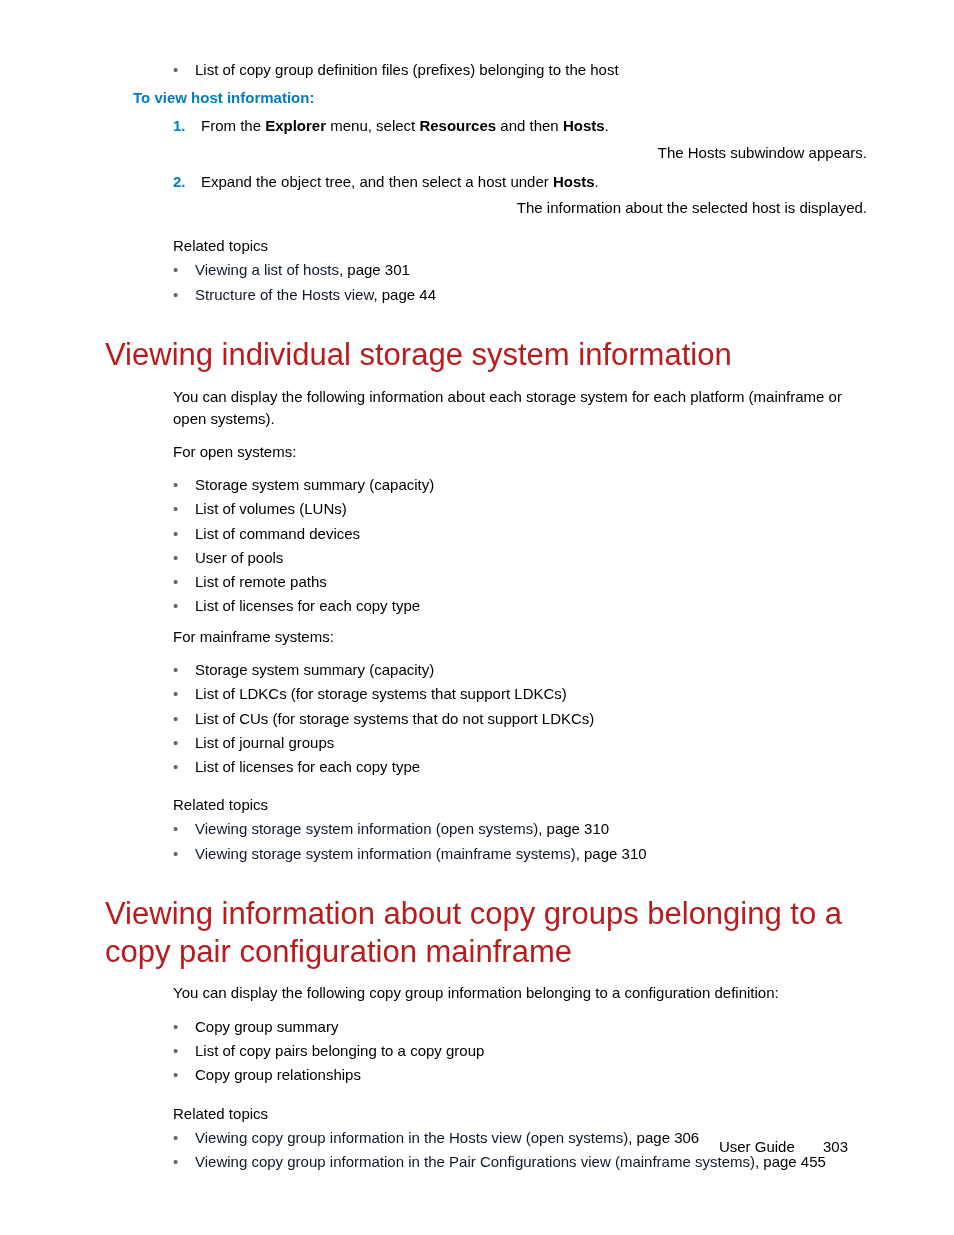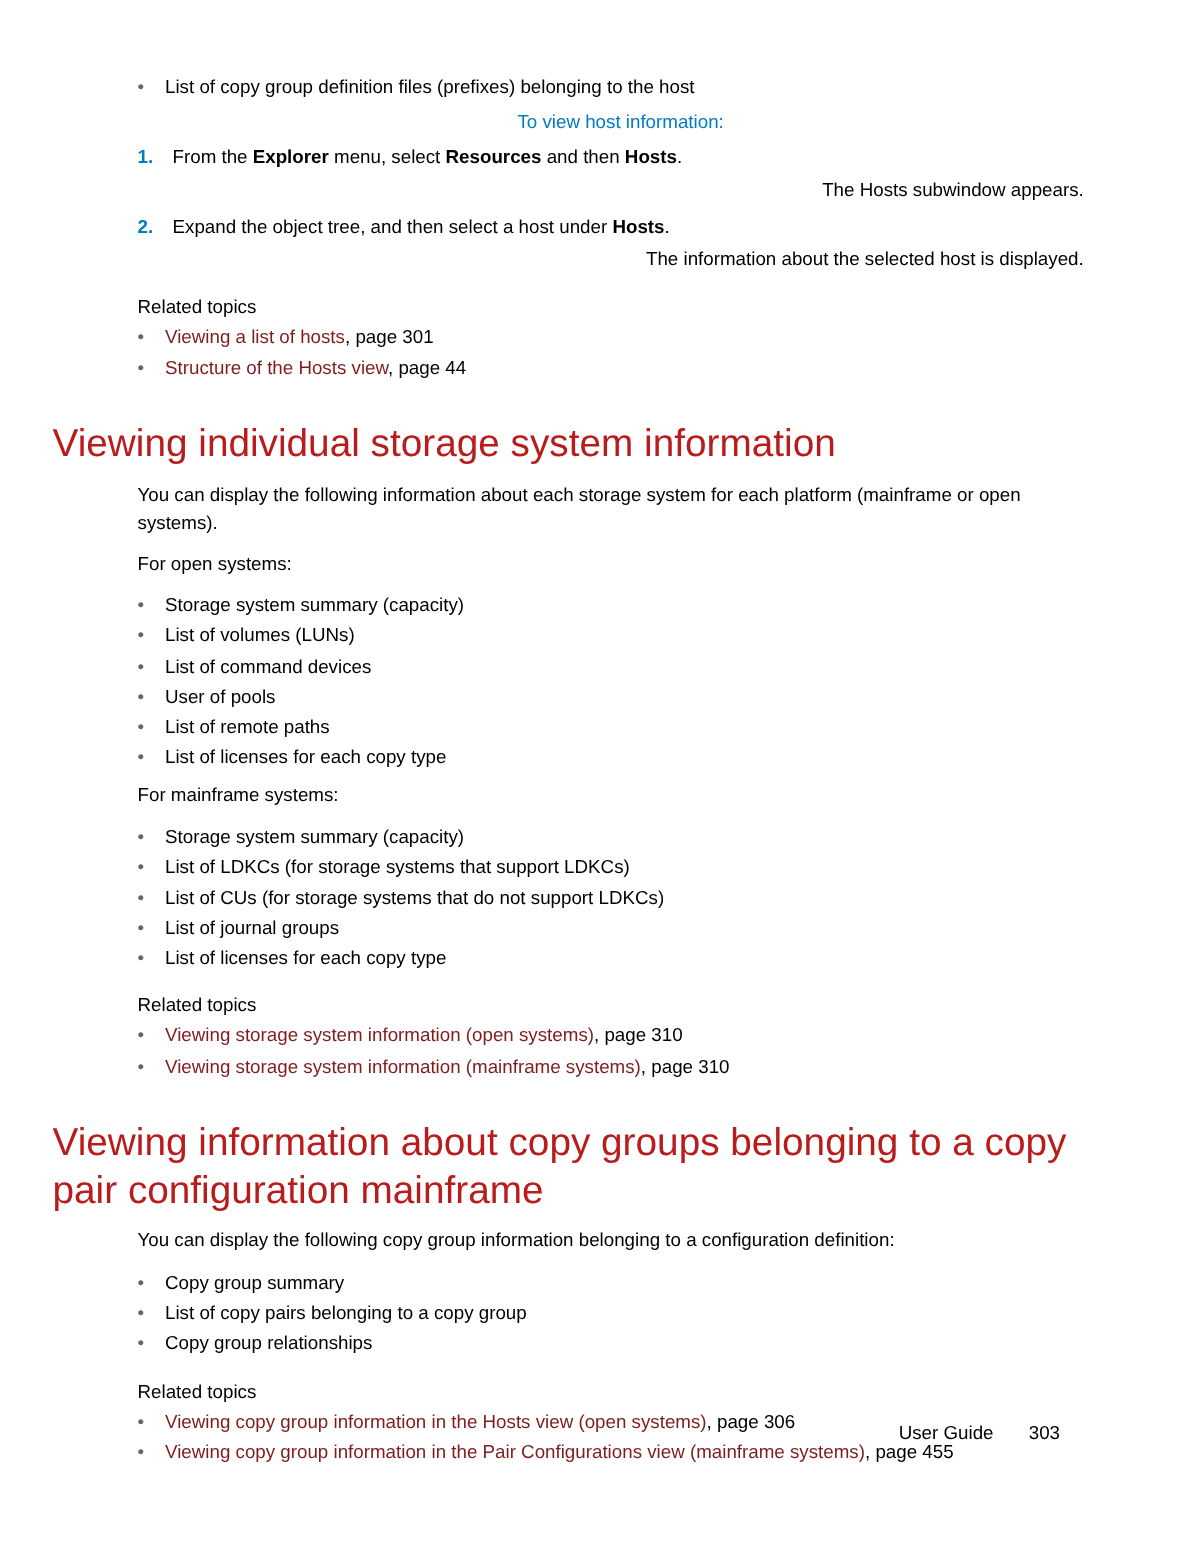--- a/index.html
+++ b/index.html
@@ -6,47 +6,46 @@
   body {
     width: 954px;
     height: 1235px;
     background: #fff;
     font-family: Arial, Helvetica, sans-serif;
     color: #000;
     position: relative;
     font-size: 15px;
   }
   .page {
-    padding: 58px 87px 50px 42px;
+    padding: 58px 87px 50px 105px;
   }
   .bullet-list {
     list-style: none;
     padding-left: 90px;
   }
   .bullet-list li {
     position: relative;
     line-height: 1.55;
     padding-left: 0;
     margin-bottom: 1px;
   }
   .bullet-list li::before {
     content: "•";
     position: absolute;
     left: -22px;
     color: #666;
     font-size: 15px;
   }
   .procedure-heading {
     color: #007cc1;
-    font-weight: normal;
+    font-weight: bold;
     font-size: 15px;
-    margin-left: 84px;
+    margin-left: 28px;
     margin-top: 8px;
     margin-bottom: 8px;
-    text-align: center;
   }
   .numbered-list {
     list-style: none;
     padding-left: 68px;
     counter-reset: step;
   }
   .numbered-list li {
     position: relative;
     padding-left: 28px;
     margin-bottom: 6px;
@@ -64,21 +63,21 @@
     text-align: right;
   }
   .related-heading {
     font-weight: normal;
     font-size: 15px;
     margin-left: 68px;
     margin-top: 18px;
     margin-bottom: 4px;
   }
   a.link {
-    color: #7f1d1d;
+    color: #0f172a;
     text-decoration: none;
   }
   h1.section {
     color: #b91c1c;
     font-weight: normal;
     font-size: 31px;
     margin-top: 30px;
     margin-bottom: 12px;
     line-height: 1.22;
   }

